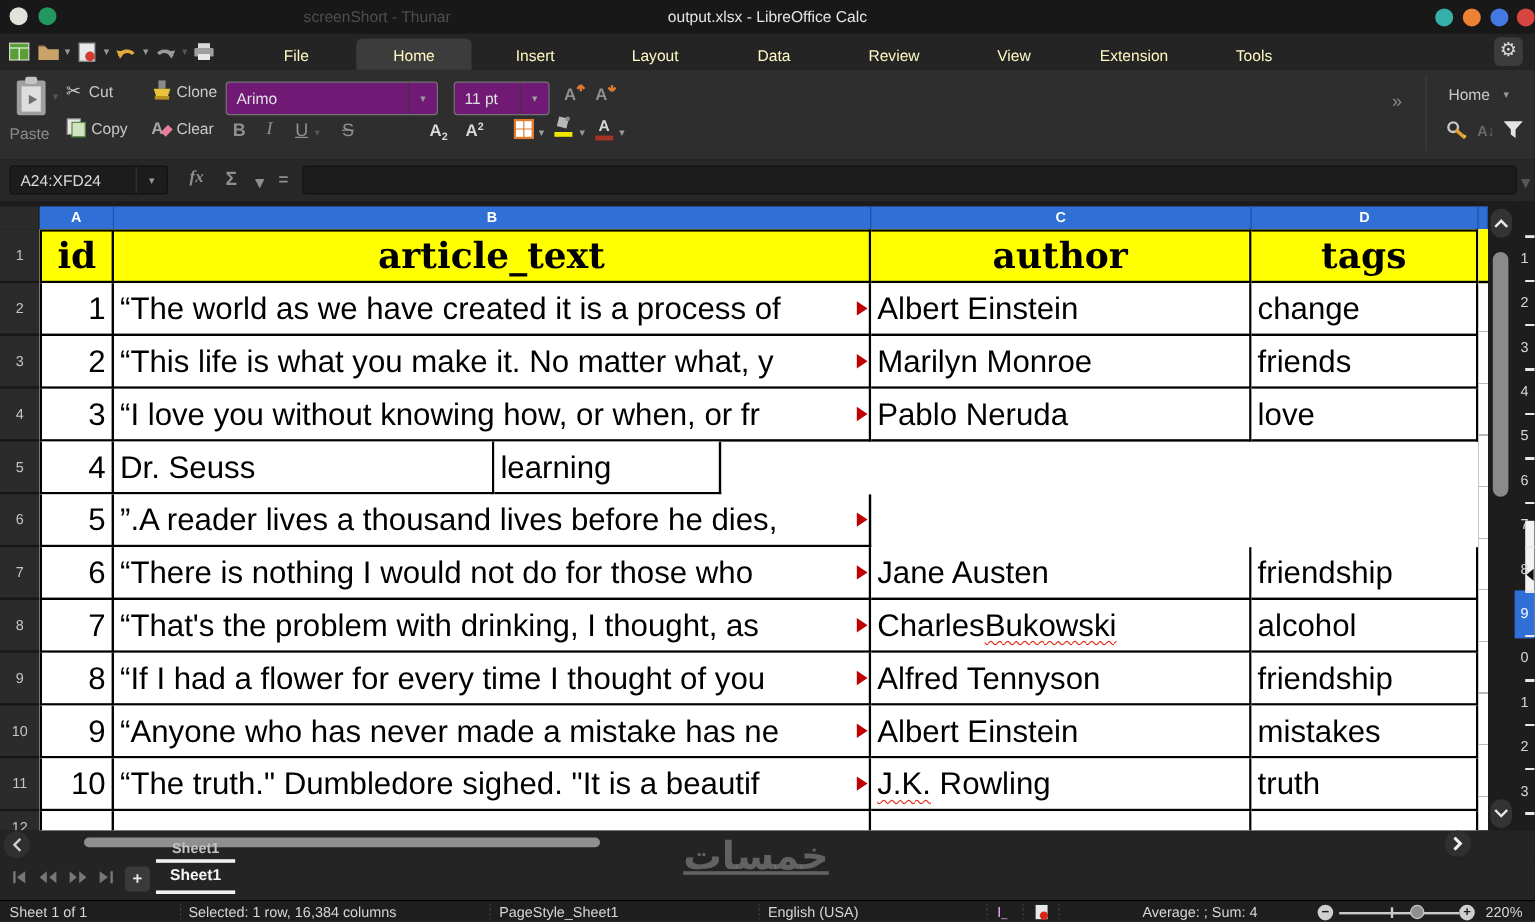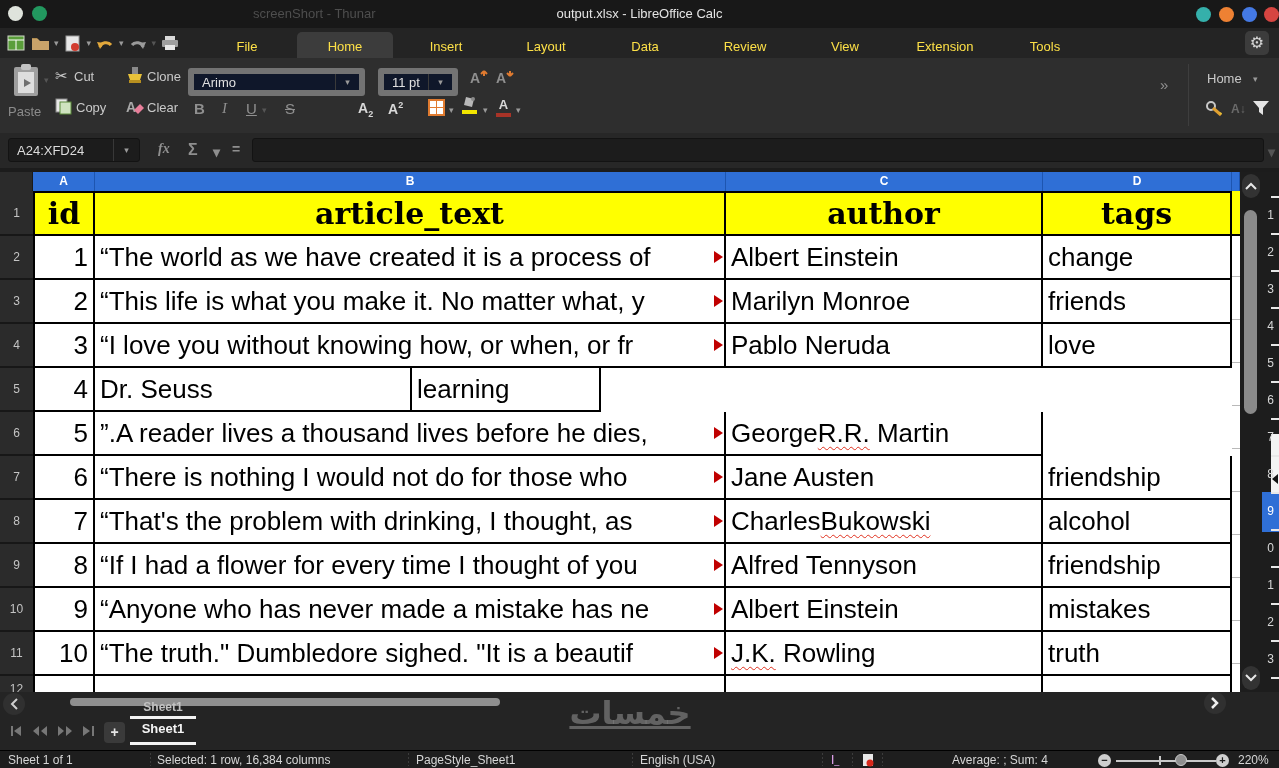--- a/index.html
+++ b/index.html
@@ -14,30 +14,30 @@
   .title-main { position:absolute; left:0; right:0; top:6px; text-align:center; color:#e4e4e4; font-size:13px; }
   .win-dot { position:absolute; top:7px; width:15px; height:15px; border-radius:50%; }
 
   
   .menubar { position:absolute; left:0; top:28px; width:1279px; height:30px; background:#242424; }
   .mb-icons { position:absolute; left:6px; top:3px; height:24px; display:flex; align-items:center; gap:4px; }
   .mb-icon { width:20px; height:20px; display:flex; align-items:center; justify-content:center; }
   .caret { color:#9a9a9a; font-size:9px; line-height:1; }
   .caret.dim { color:#555; }
   .mtab { position:absolute; top:4px; height:30px; width:96px; text-align:center; line-height:30px;
-    color:#fde047; font-size:13px; }
+    color:#fef9c3; font-size:13px; }
   .mtab.active { background:#3c3c3c; border-radius:5px 5px 0 0; }
   .gear { position:absolute; right:10px; top:3px; width:24px; height:24px; background:#3c3c3c;
     border-radius:5px; color:#d5d5d5; font-size:16px; text-align:center; line-height:24px; }
 
   
   .toolbar { position:absolute; left:0; top:58px; width:1279px; height:75px; background:#2e2e2e; }
   .tb-label { color:#c9c9c9; font-size:13px; }
   .tb-label.dim { color:#8b8b8b; }
-  .combo { position:absolute; height:28px; background:#0f172a; border:6px solid #737373; border-radius:3px;
+  .combo { position:absolute; height:28px; background:#701a75; border:1px solid #737373; border-radius:3px;
     color:#e0e0e0; font-size:13px; display:flex; align-items:center; }
   .combo .cval { padding:0 8px; flex:1; }
   .combo .csep { width:24px; height:100%; border-left:1px solid #3a3a3a; display:flex; align-items:center; justify-content:center; }
   .letterbtn { color:#8f8f8f; font-size:15px; }
   .tb-divider { position:absolute; left:1188px; top:6px; width:1px; height:62px; background:#3e3e3e; }
   .colorbar { display:block; height:4px; width:15px; margin-top:1px; }
 
   
   .formulabar { position:absolute; left:0; top:133px; width:1279px; height:35px; background:#272727; }
   .namebox { position:absolute; left:8px; top:5px; width:132px; height:24px; background:#1c1c1c;
@@ -400,25 +400,20 @@
             <span>Dr. Seuss</span>
           </div>
         <div class="tcell c-d">learning</div>
       </div>
       <div class="trow drow">
         <div class="tcell c-a">5</div>
         <div class="tcell c-b">
             <span>”.A reader lives a thousand lives before he dies,</span>
             <span class="ovf"></span>
           </div>
-        <div class="tcell c-c">
-            <span>George </span>
-            <span class="sq">R.R.</span>
-            <span style="white-space:pre"> Martin</span>
-          </div>
       </div>
       <div class="trow drow">
         <div class="tcell c-a">6</div>
         <div class="tcell c-b">
             <span>“There is nothing I would not do for those who </span>
             <span class="ovf"></span>
           </div>
         <div class="tcell c-c">
             <span>Jane Austen</span>
           </div>

